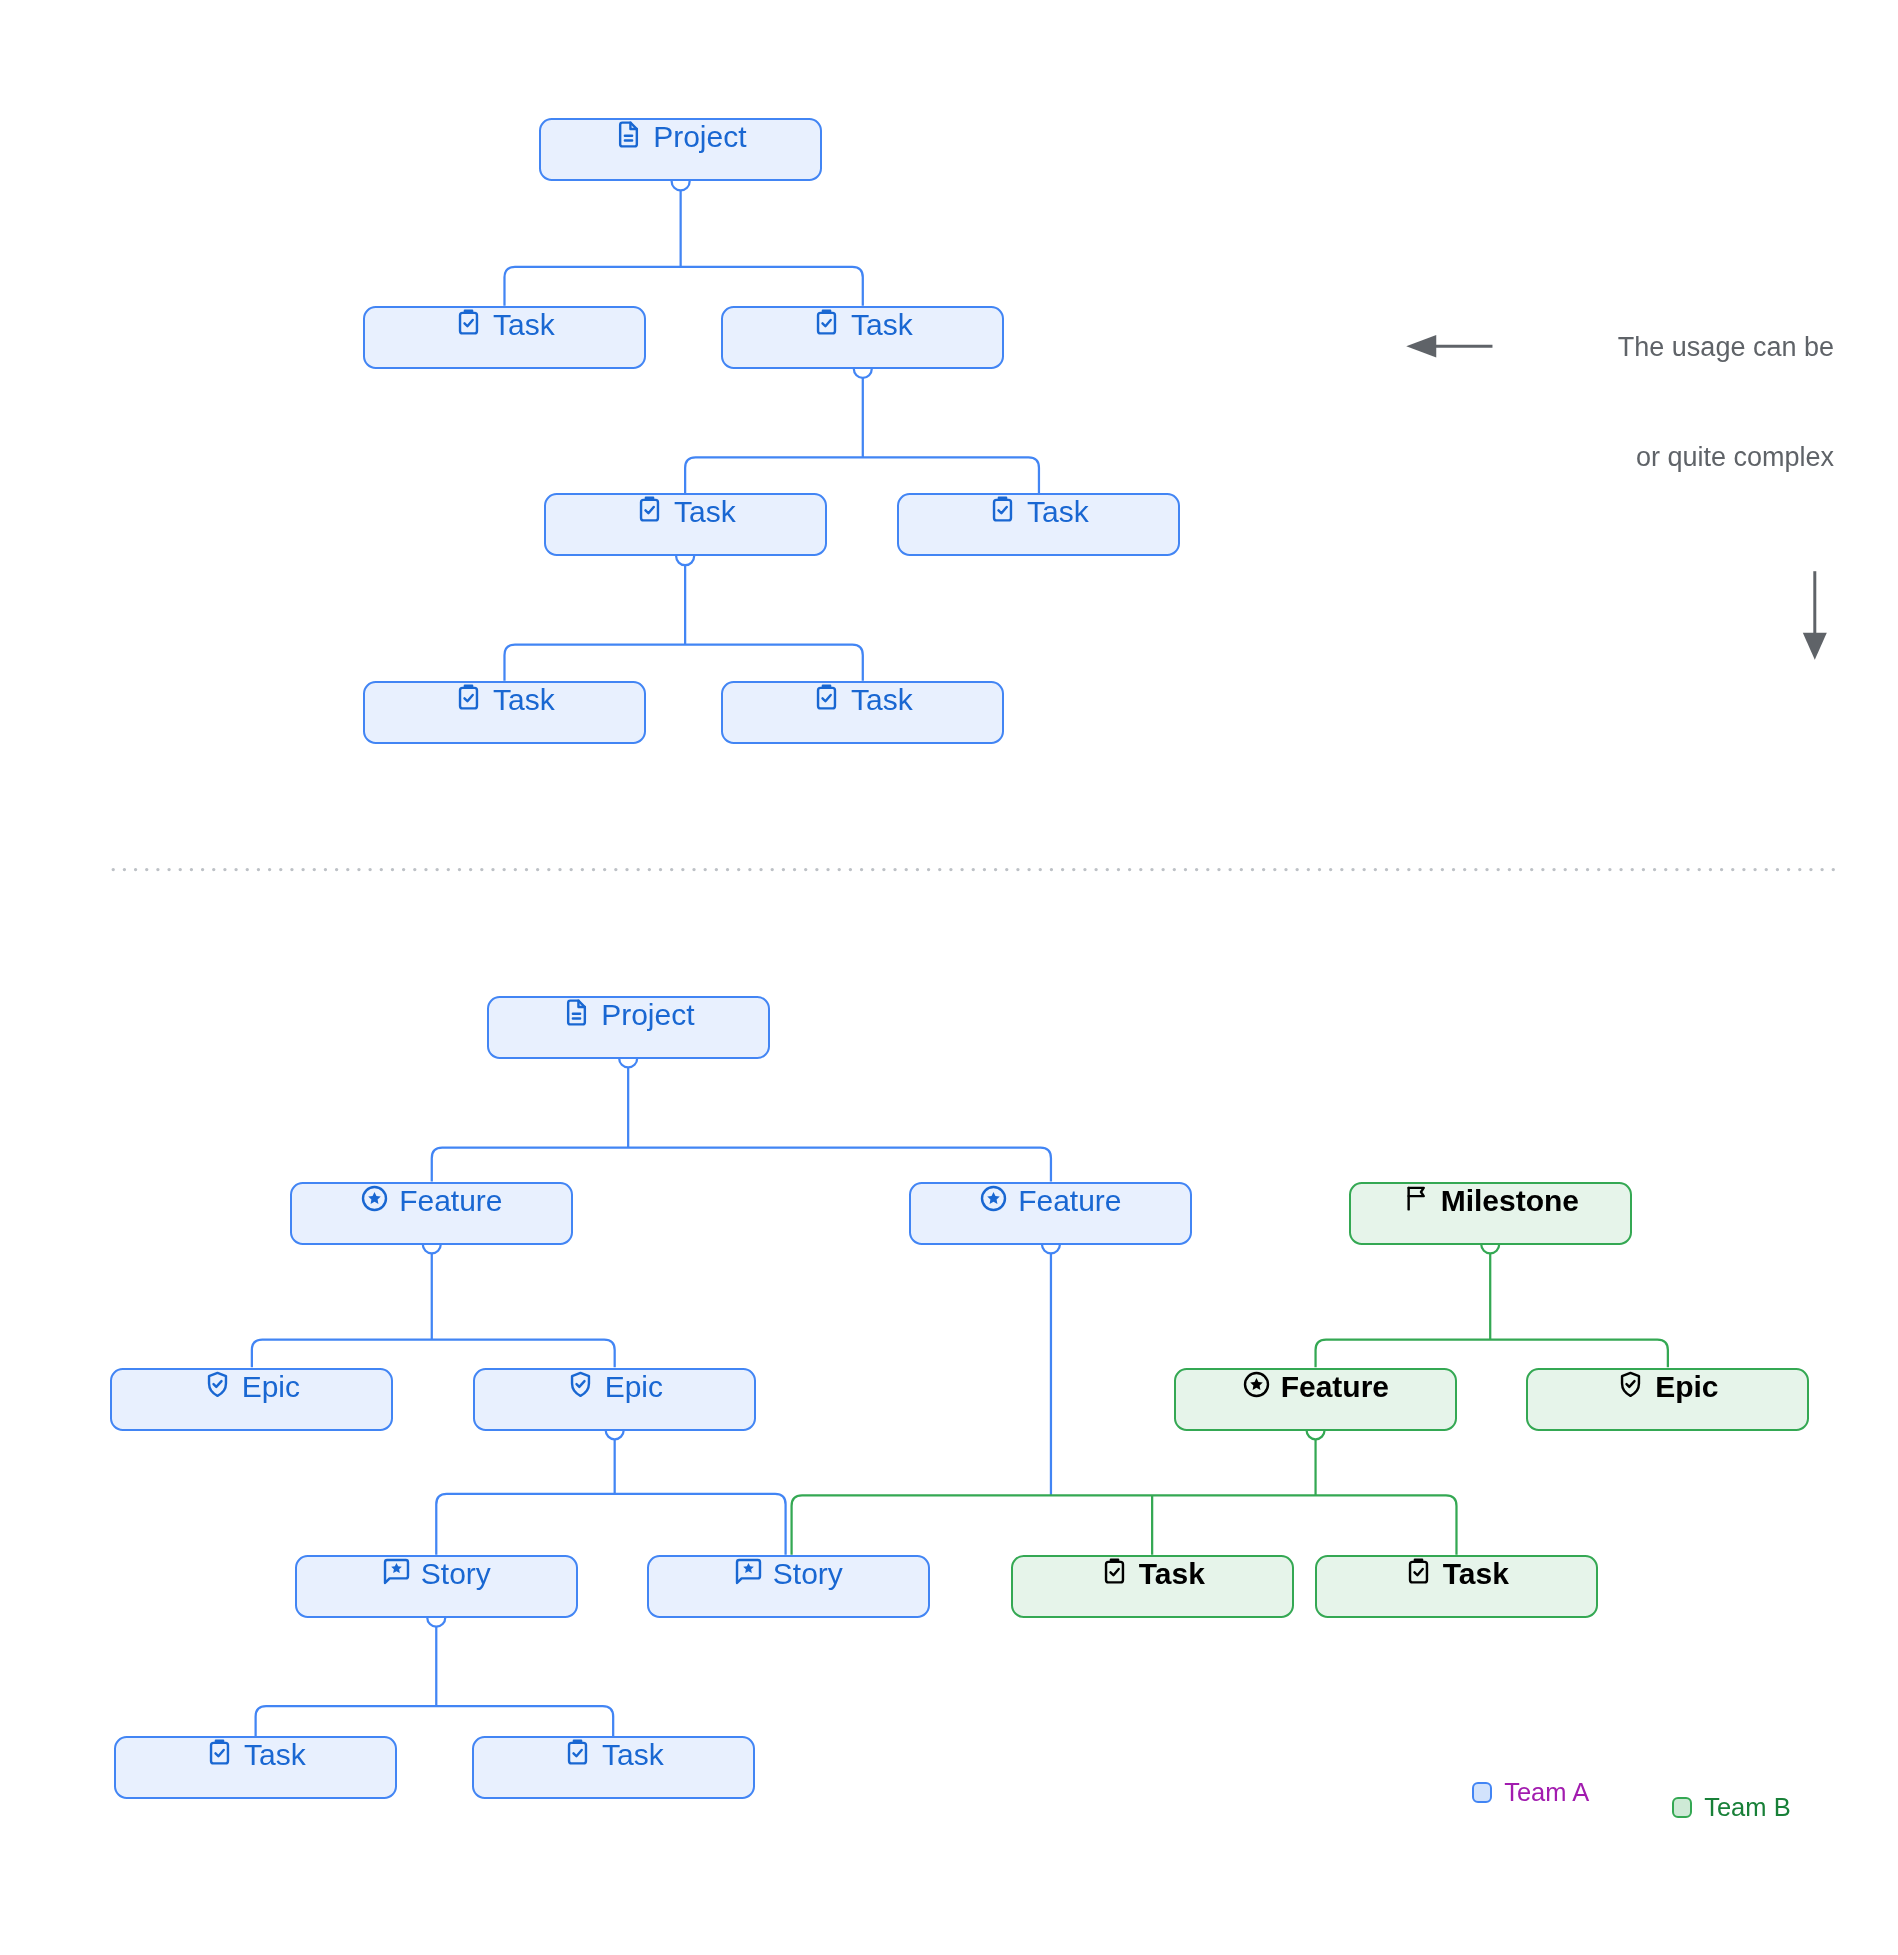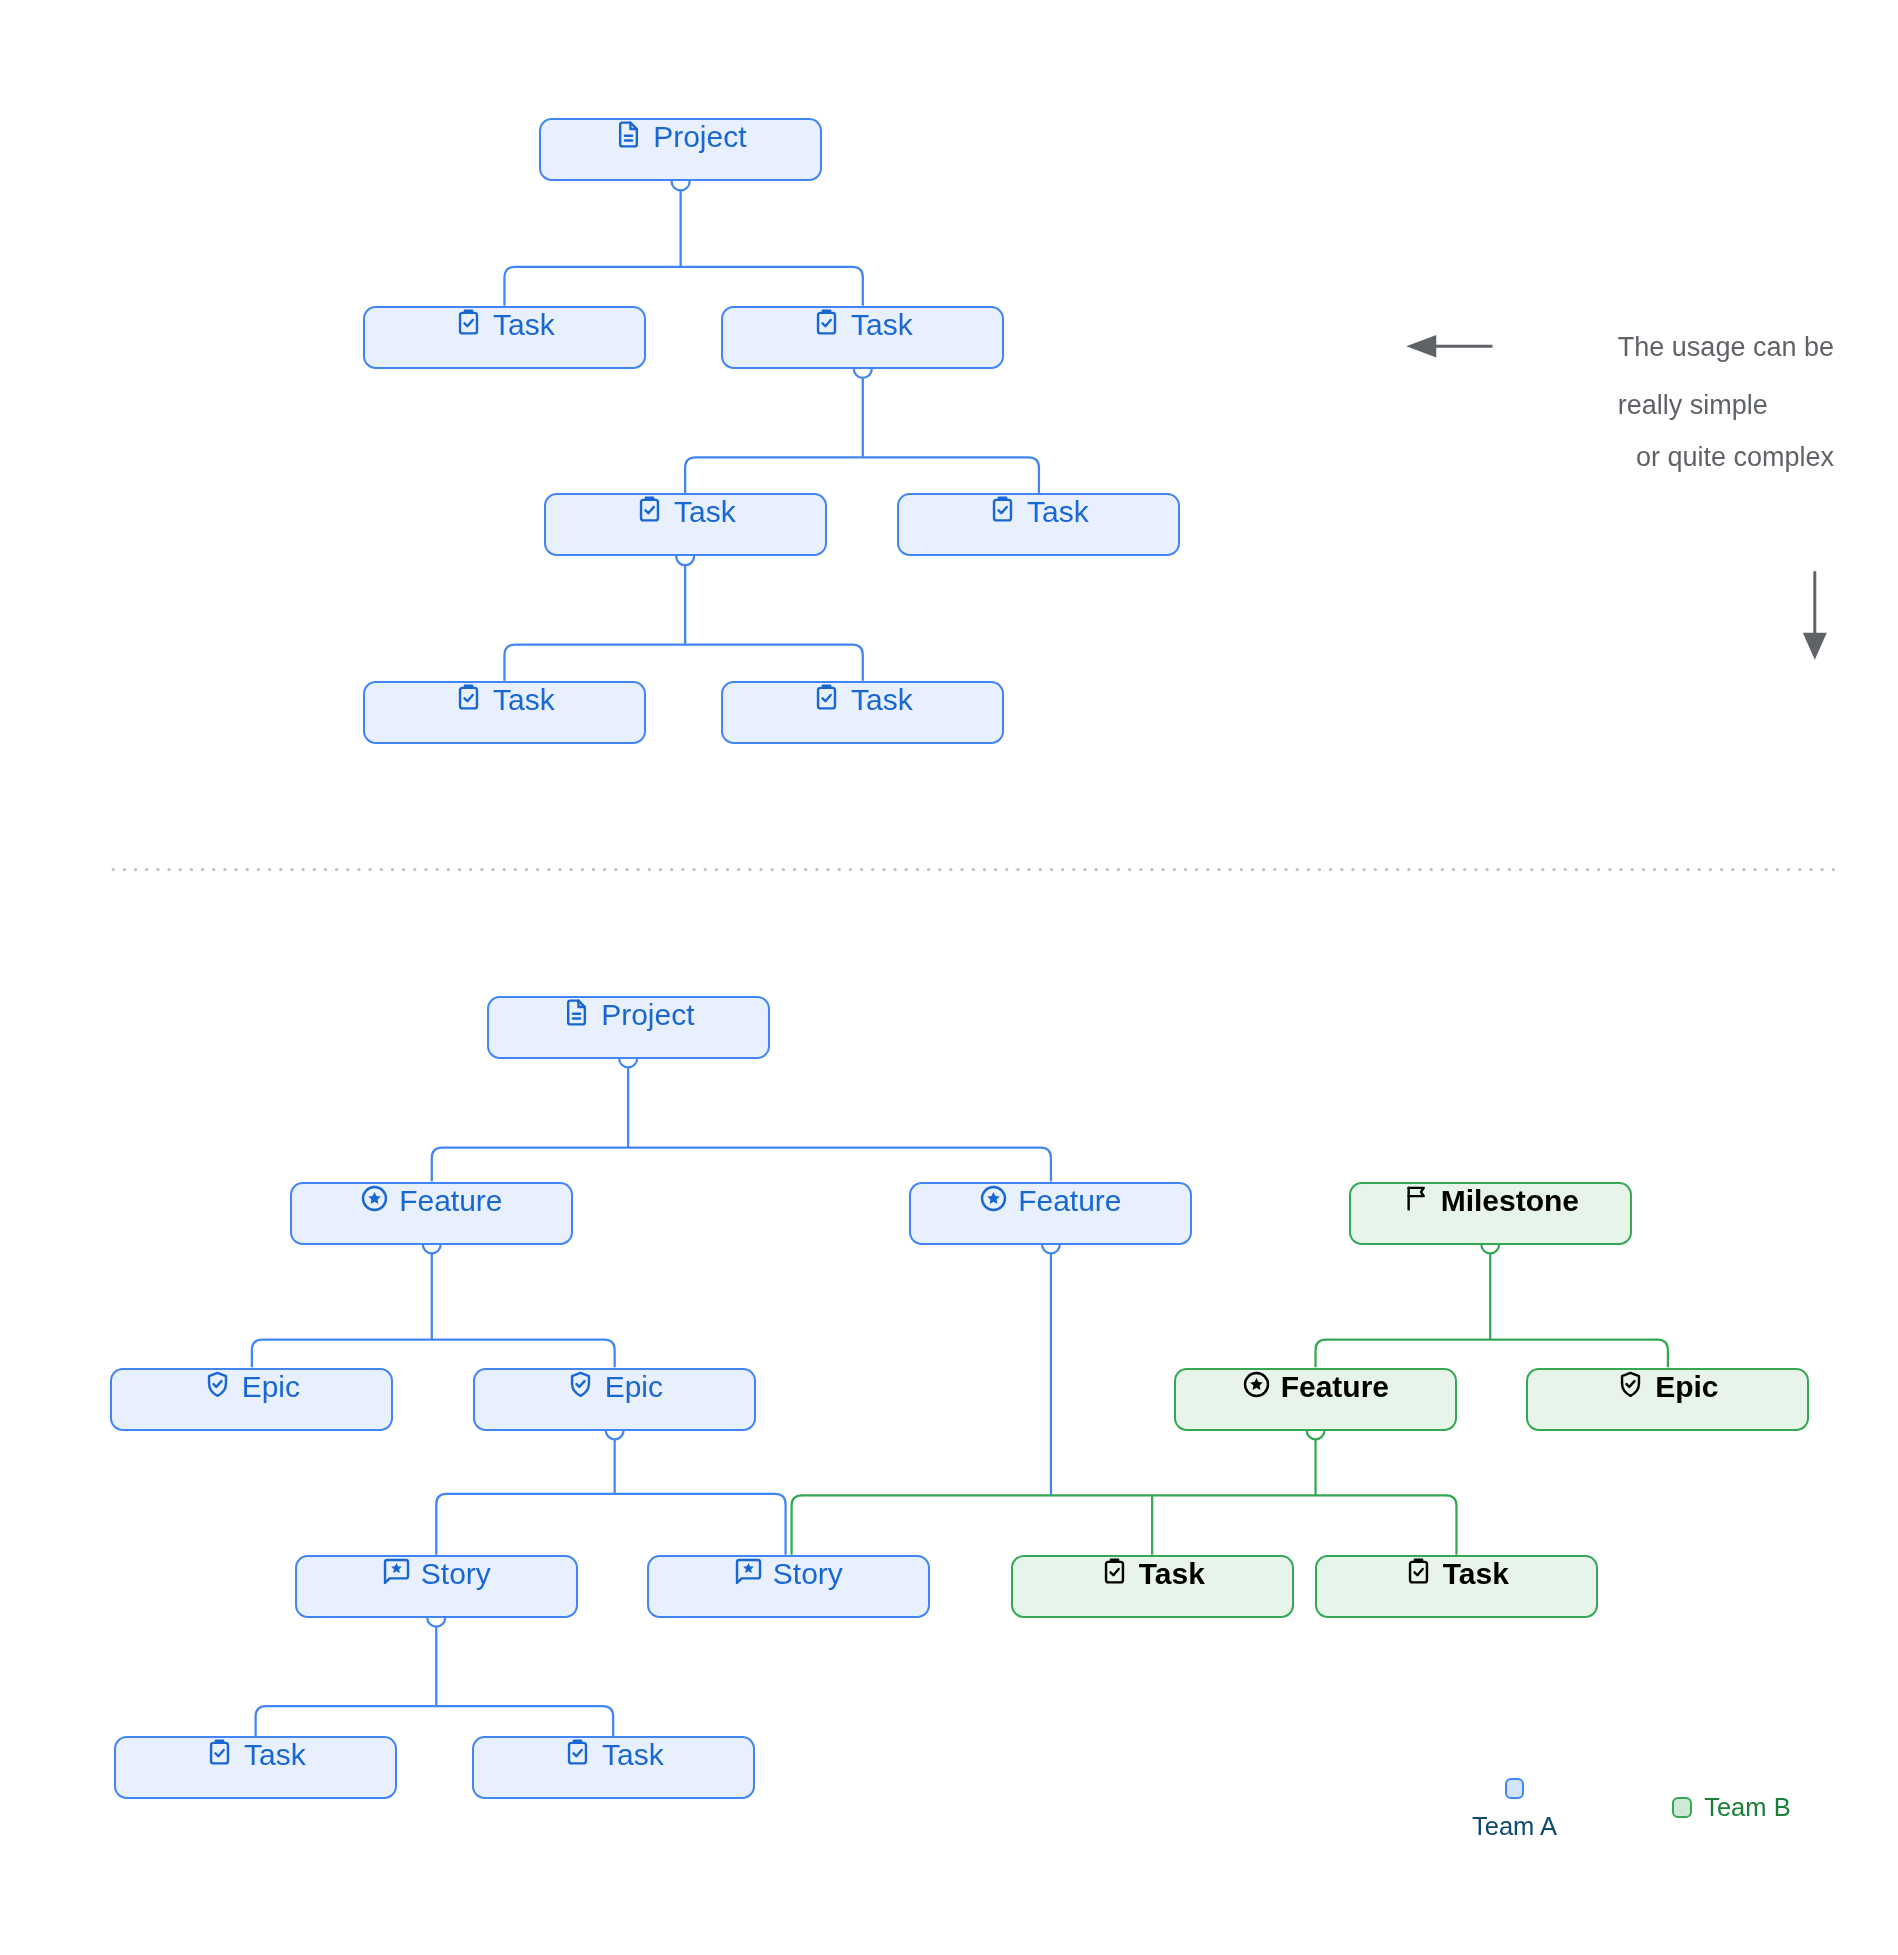--- a/index.html
+++ b/index.html
@@ -33,21 +33,21 @@
     font-size:27px;line-height:58px;font-weight:400;
     z-index:2;
   }
   .legend-item{
     position:absolute;display:flex;align-items:center;gap:12.7px;
     z-index:2;font-size:25.5px;font-weight:500;
   }
   .swatch{width:19.5px;height:21px;border-radius:6px;box-sizing:border-box;}
   .swatch.a{background:#D2E3FC;border:2.2px solid #4285F4;}
   .swatch.b{background:#CEEAD6;border:2.2px solid #34A853;}
-  .legend-item.a{color:#0c4a6e;flex-direction:column;}
+  .legend-item.a{color:#a21caf;}
   .legend-item.b{color:#188038;margin-top:15px;}
 </style>
 </head>
 <body>
 
 <div class="canvas">
 
   <svg class="wires" width="1898" height="1955" viewBox="0 0 2532 2608">
     <g fill="none" stroke="#4285F4" stroke-width="3">
 
@@ -167,21 +167,20 @@
           <rect x="5" y="4" width="14" height="17" rx="2"></rect>
           <path d="M9 4V2.3h6V4"></path>
           <path d="M8.7 12.7l2.4 2.4 4.4-5.2"></path>
         </svg>
     </span>
     <span class="label">Task</span>
   </div>
 
   <div class="note" style="top:318px">
     <div>The usage can be</div>
-    <div>really simple</div>
   </div>
   <div class="note" style="top:428px">
     <div>or quite complex</div>
   </div>
 
   <div class="node blue" style="left:487px;top:996px">
     <span class="icon">
       <svg viewBox="0 0 24 24" fill="none" stroke="currentColor" stroke-width="2" stroke-linejoin="round" stroke-linecap="round">
           <path d="M13.6 2.2H6.9c-1 0-1.8.8-1.8 1.8v16c0 1 .8 1.8 1.8 1.8h10.2c1 0 1.8-.8 1.8-1.8V7.5z"></path>
           <path d="M13.6 2.2v5.3h5.3"></path>

